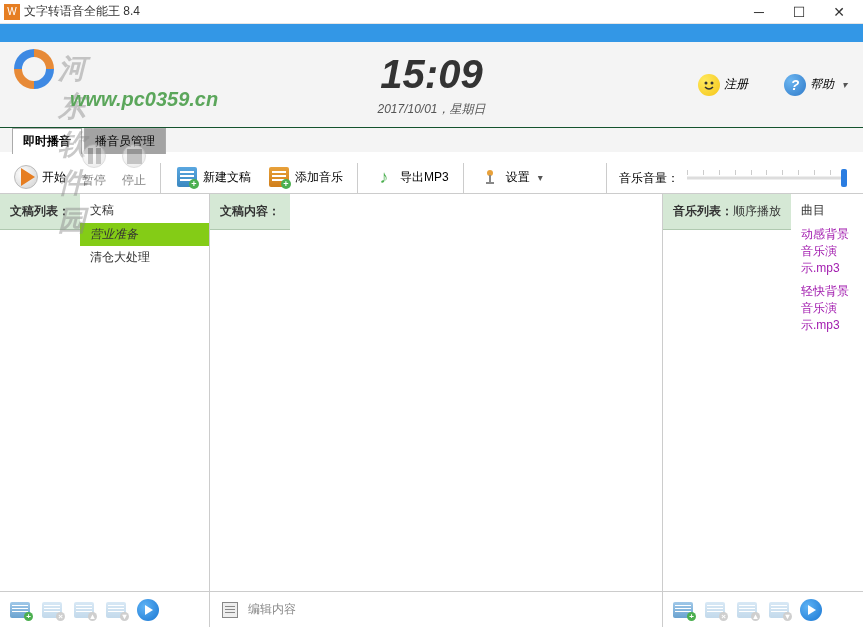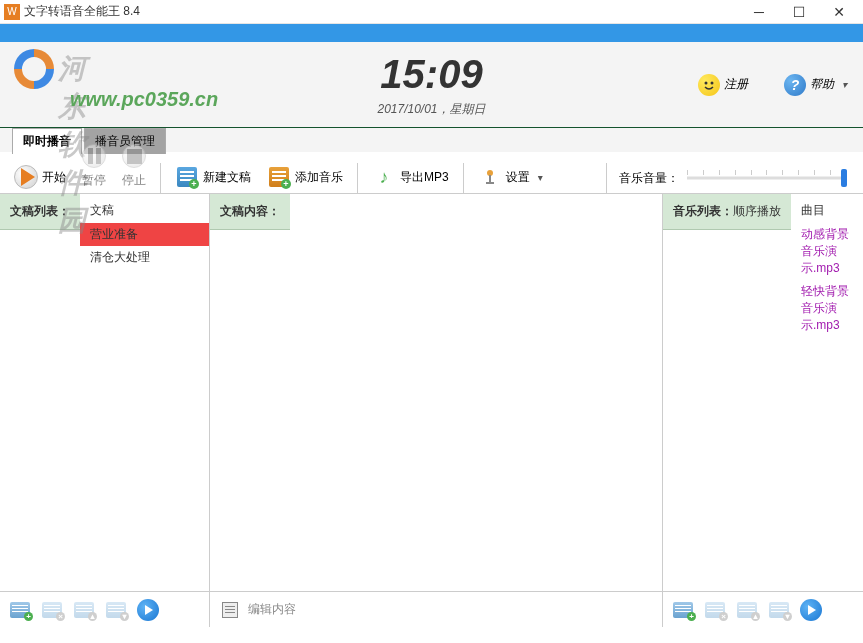--- a/index.html
+++ b/index.html
@@ -57,21 +57,21 @@
     .col { display: flex; flex-direction: row; border-right: 1px solid #ccc; }
     .col:last-child { border-right: none; }
     .col-left { width: 210px; }
     .col-mid { flex: 1; }
     .col-right { width: 200px; }
     .col-header { height: 36px; background: #d5e8d5; display: flex; align-items: center; padding: 0 10px; font-weight: bold; font-size: 12px; color: #333; border-bottom: 1px solid #b0c9b0; }
     .col-header-right-text { margin-left: auto; font-weight: normal; }
     .col-body { flex: 1; background: #fff; overflow: auto; padding: 4px 0; }
     .list-header { padding: 4px 10px; font-weight: normal; color: #333; }
     .list-item { padding: 3px 10px; cursor: pointer; color: #333; }
-    .list-item.selected { background: #ef4444; }
+    .list-item.selected { background: #84cc16; font-style: italic; }
     .list-item.link { color: #a21caf; }
     
     .bottom-bar { height: 36px; display: flex; align-items: center; border-top: 1px solid #ccc; }
     .bottom-section { display: flex; align-items: center; gap: 4px; padding: 0 6px; height: 100%; }
     .bottom-section.left { width: 210px; border-right: 1px solid #ccc; }
     .bottom-section.mid { flex: 1; border-right: 1px solid #ccc; }
     .bottom-section.right { width: 200px; }
     .mini-btn { width: 28px; height: 24px; display: flex; align-items: center; justify-content: center; cursor: pointer; border-radius: 2px; }
     .mini-btn.disabled { opacity: 0.4; cursor: default; }
     .stack-icon { width: 20px; height: 16px; background: linear-gradient(#a0c8e8, #6ba3d0); border-radius: 2px; position: relative; }

